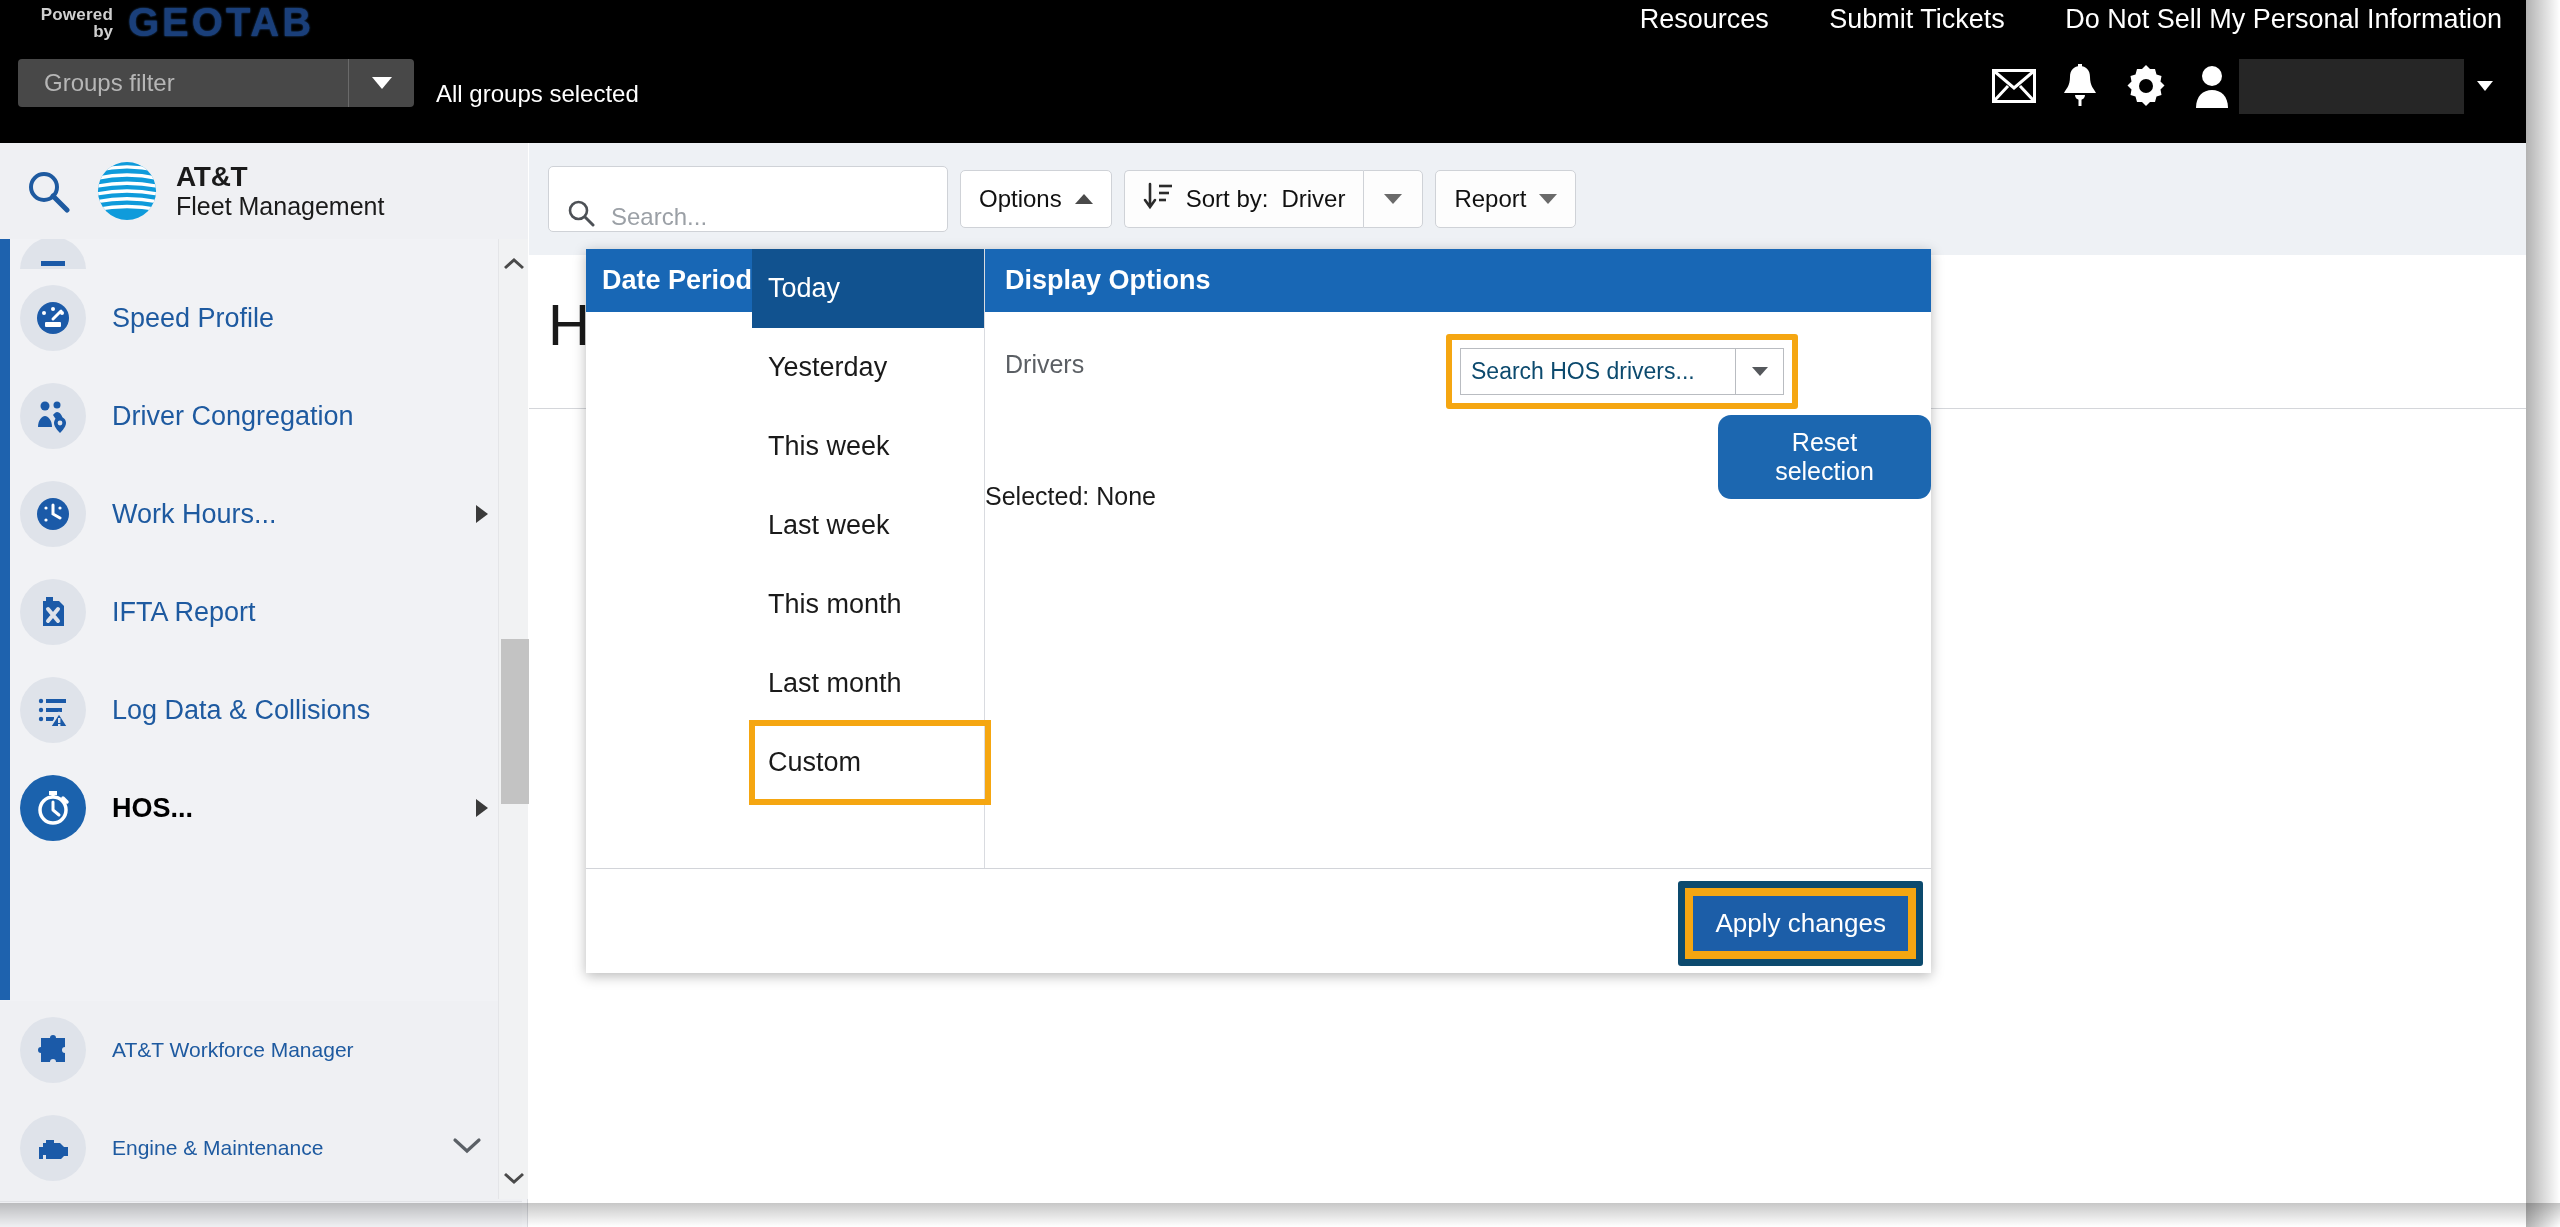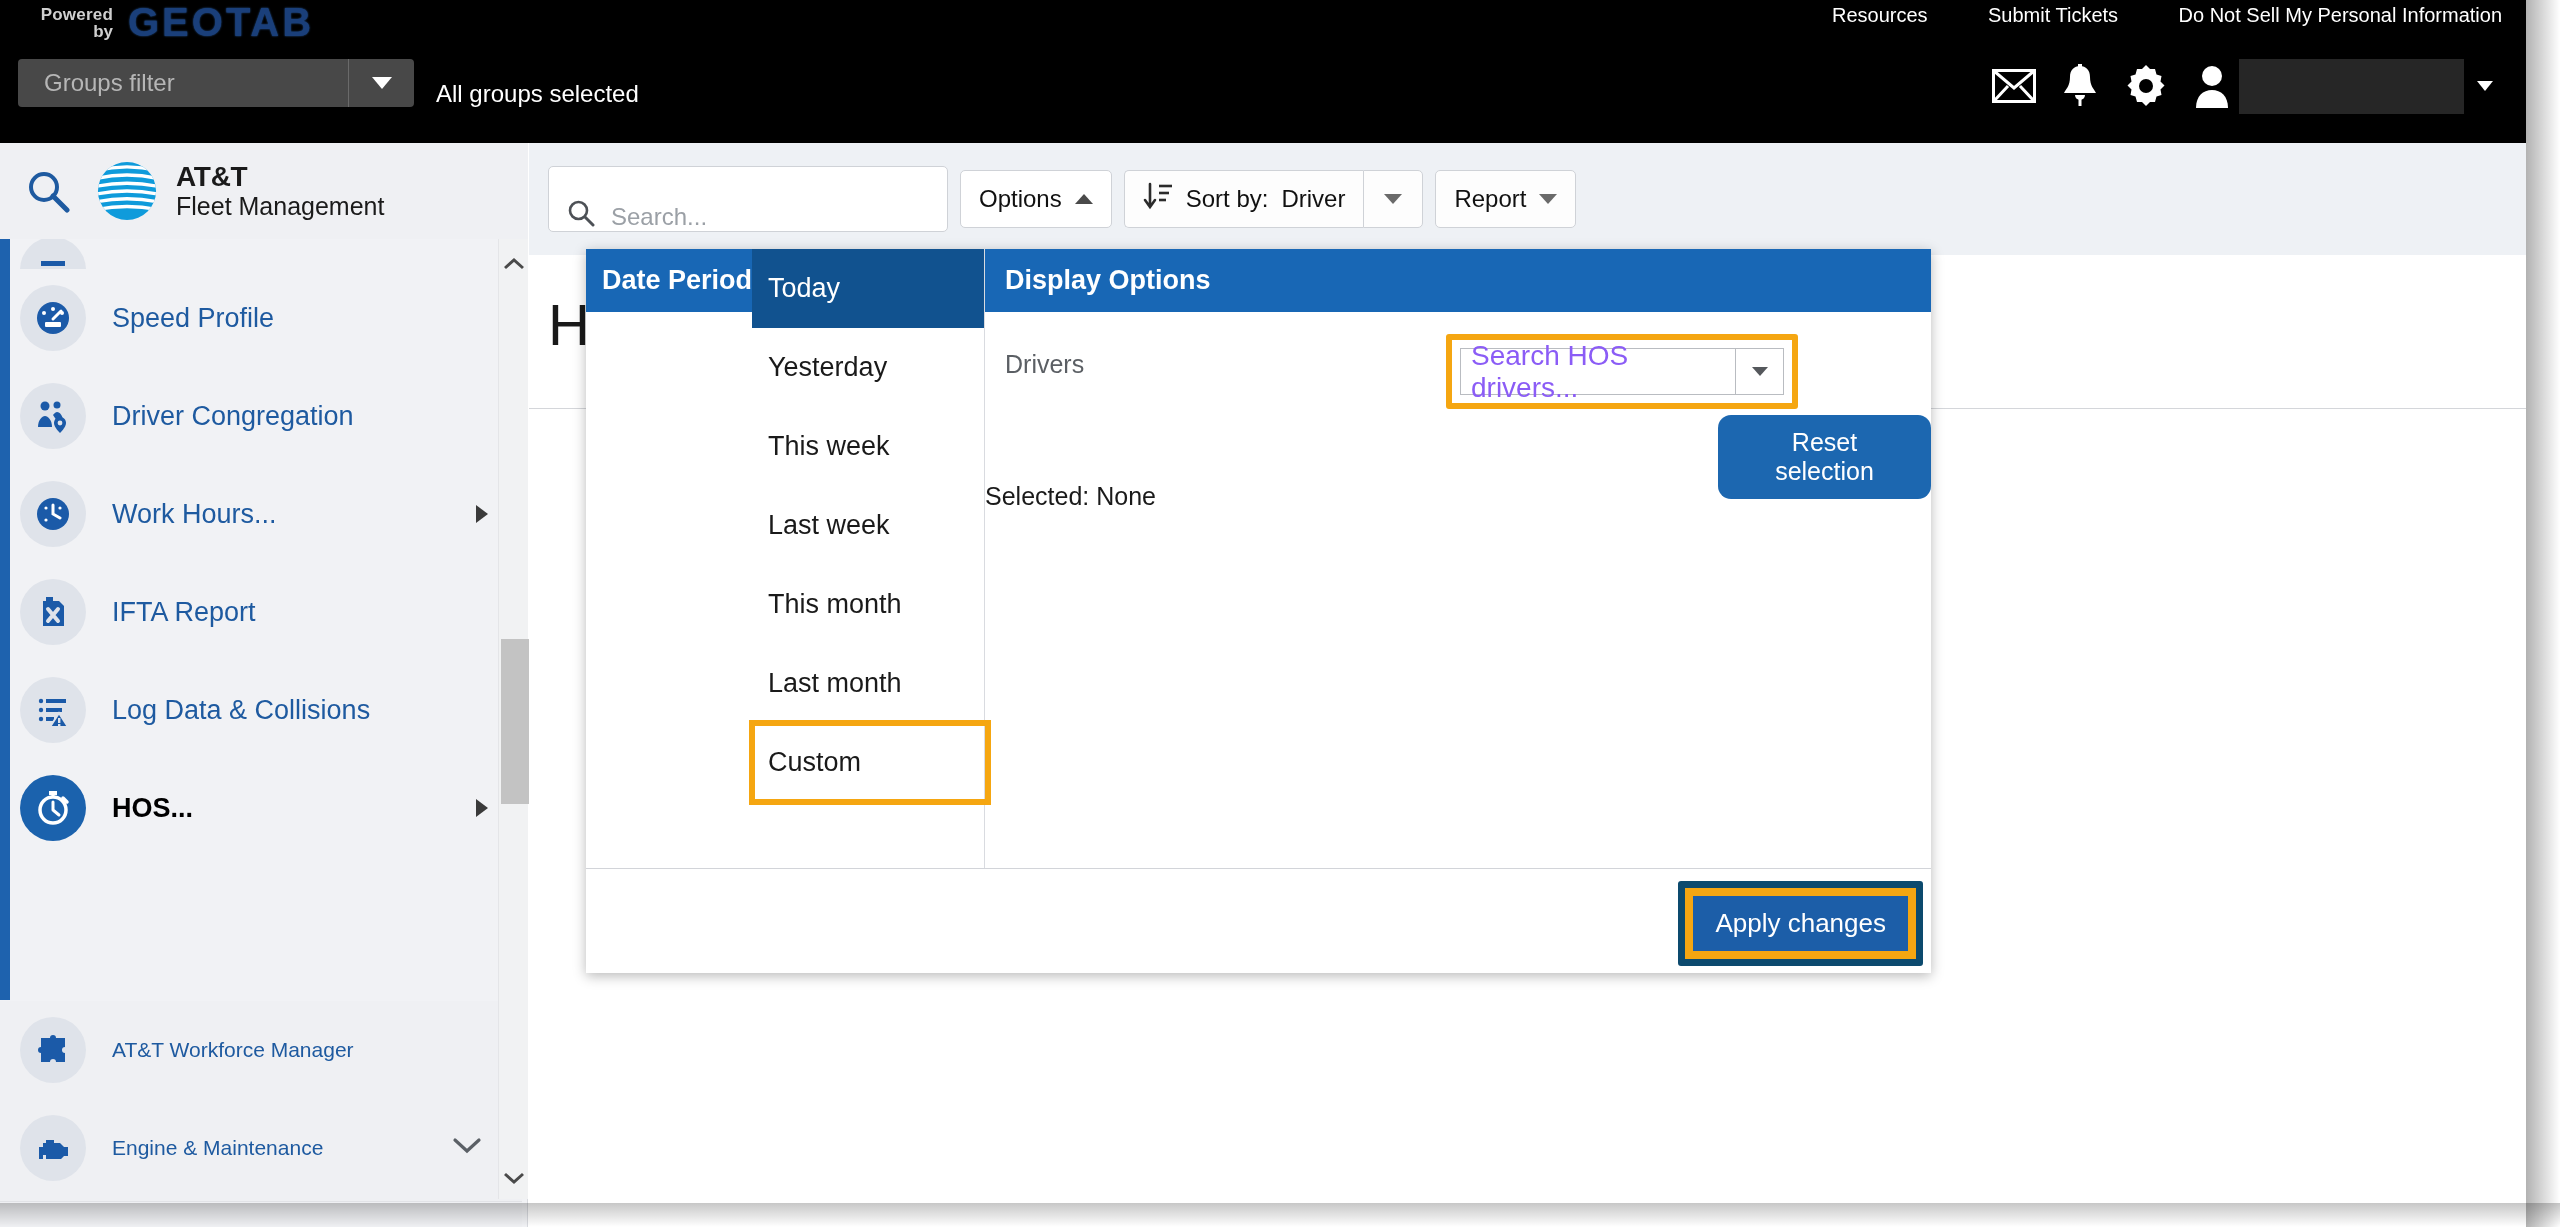--- a/index.html
+++ b/index.html
@@ -65,21 +65,21 @@
     border-top: 12px solid #ffffff;
   }
   .all-groups {
     position: absolute; left: 436px; top: 80px;
     color: #ffffff; font-size: 24px;
   }
 
   .top-links { position: absolute; top: 4px; right: 24px; height: 40px; }
   .top-link {
     display: inline-block;
-    color: #ffffff; font-size: 20px;
+    color: #ffffff; font-size: 27px;
     margin-left: 56px;
     vertical-align: top;
     cursor: pointer;
   }
 
   .top-icons {
     position: absolute; top: 58px; right: 20px;
     display: flex; align-items: center; gap: 0px;
   }
   .ticon {
@@ -322,21 +322,21 @@
   }
   .drivers-field {
     width: 324px; height: 47px;
     border: 1px solid #b9bcc1;
     background: #ffffff;
     display: flex; align-items: center;
     cursor: text;
   }
   .drivers-field .df-ph {
     flex:1; padding-left: 10px;
-    font-size: 28px; color: #8b5cf6;
+    font-size: 23px; color: #0c4a6e;
   }
   .drivers-field .df-caret {
     width: 48px; height: 100%;
     border-left: 1px solid #b9bcc1;
     display:flex; align-items:center; justify-content:center;
   }
   .df-caret .caret-down-sm { border-left-width:8px; border-right-width:8px; border-top-width:9px; border-top-color:#55585c;}
   .reset-btn {
     position: absolute; left: 733px; top: 103px;
     background: #1c67b0;

